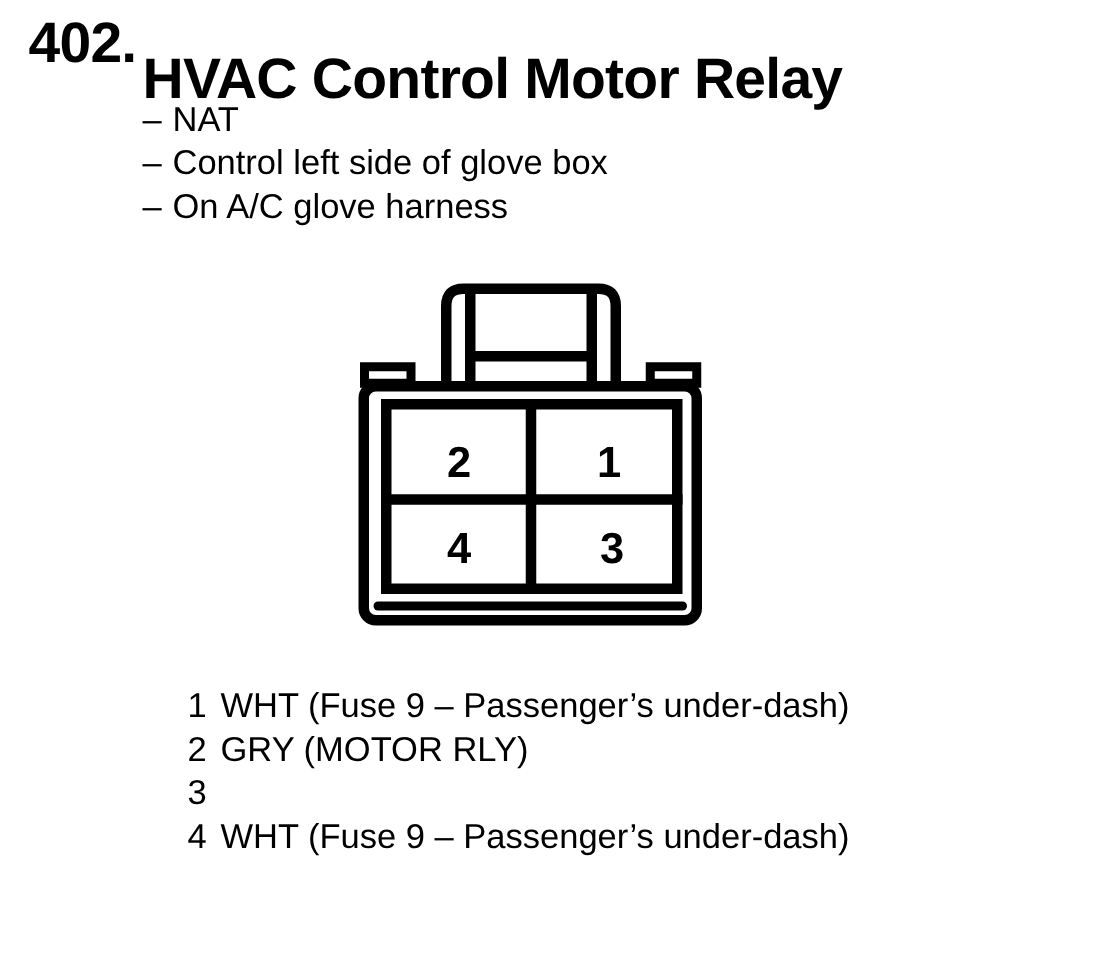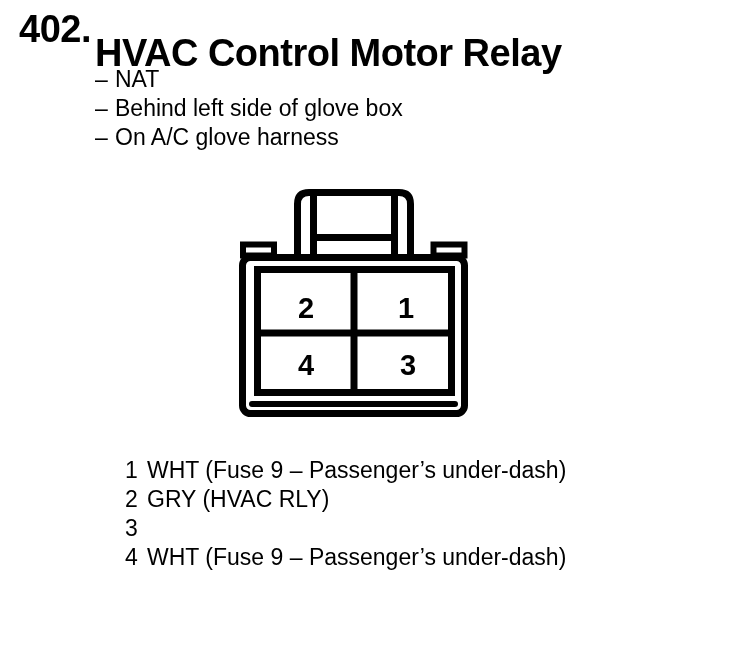--- a/index.html
+++ b/index.html
@@ -81,21 +81,21 @@
   <div class="section-number">402.</div>
   <div class="section-title">HVAC Control Motor Relay</div>
 
   <div class="notes">
     <div class="note-row">
       <span class="note-dash">–</span>
       <span>NAT</span>
     </div>
     <div class="note-row">
       <span class="note-dash">–</span>
-      <span>Behind left side of glove box</span>
+      <span>Control left side of glove box</span>
     </div>
     <div class="note-row">
       <span class="note-dash">–</span>
       <span>On A/C glove harness</span>
     </div>
   </div>
 
   <svg id="connector-svg" viewBox="0 0 736 648" xmlns="http://www.w3.org/2000/svg">
     <g stroke="#000000" fill="none" stroke-width="7">
 
@@ -123,21 +123,21 @@
     </g>
   </svg>
 
   <div class="legend">
     <div class="legend-row">
       <span class="legend-num">1</span>
       <span>WHT (Fuse 9 – Passenger’s under-dash)</span>
     </div>
     <div class="legend-row">
       <span class="legend-num">2</span>
-      <span>GRY (HVAC RLY)</span>
+      <span>GRY (MOTOR RLY)</span>
     </div>
     <div class="legend-row">
       <span class="legend-num">3</span>
     </div>
     <div class="legend-row">
       <span class="legend-num">4</span>
       <span>WHT (Fuse 9 – Passenger’s under-dash)</span>
     </div>
   </div>
 

